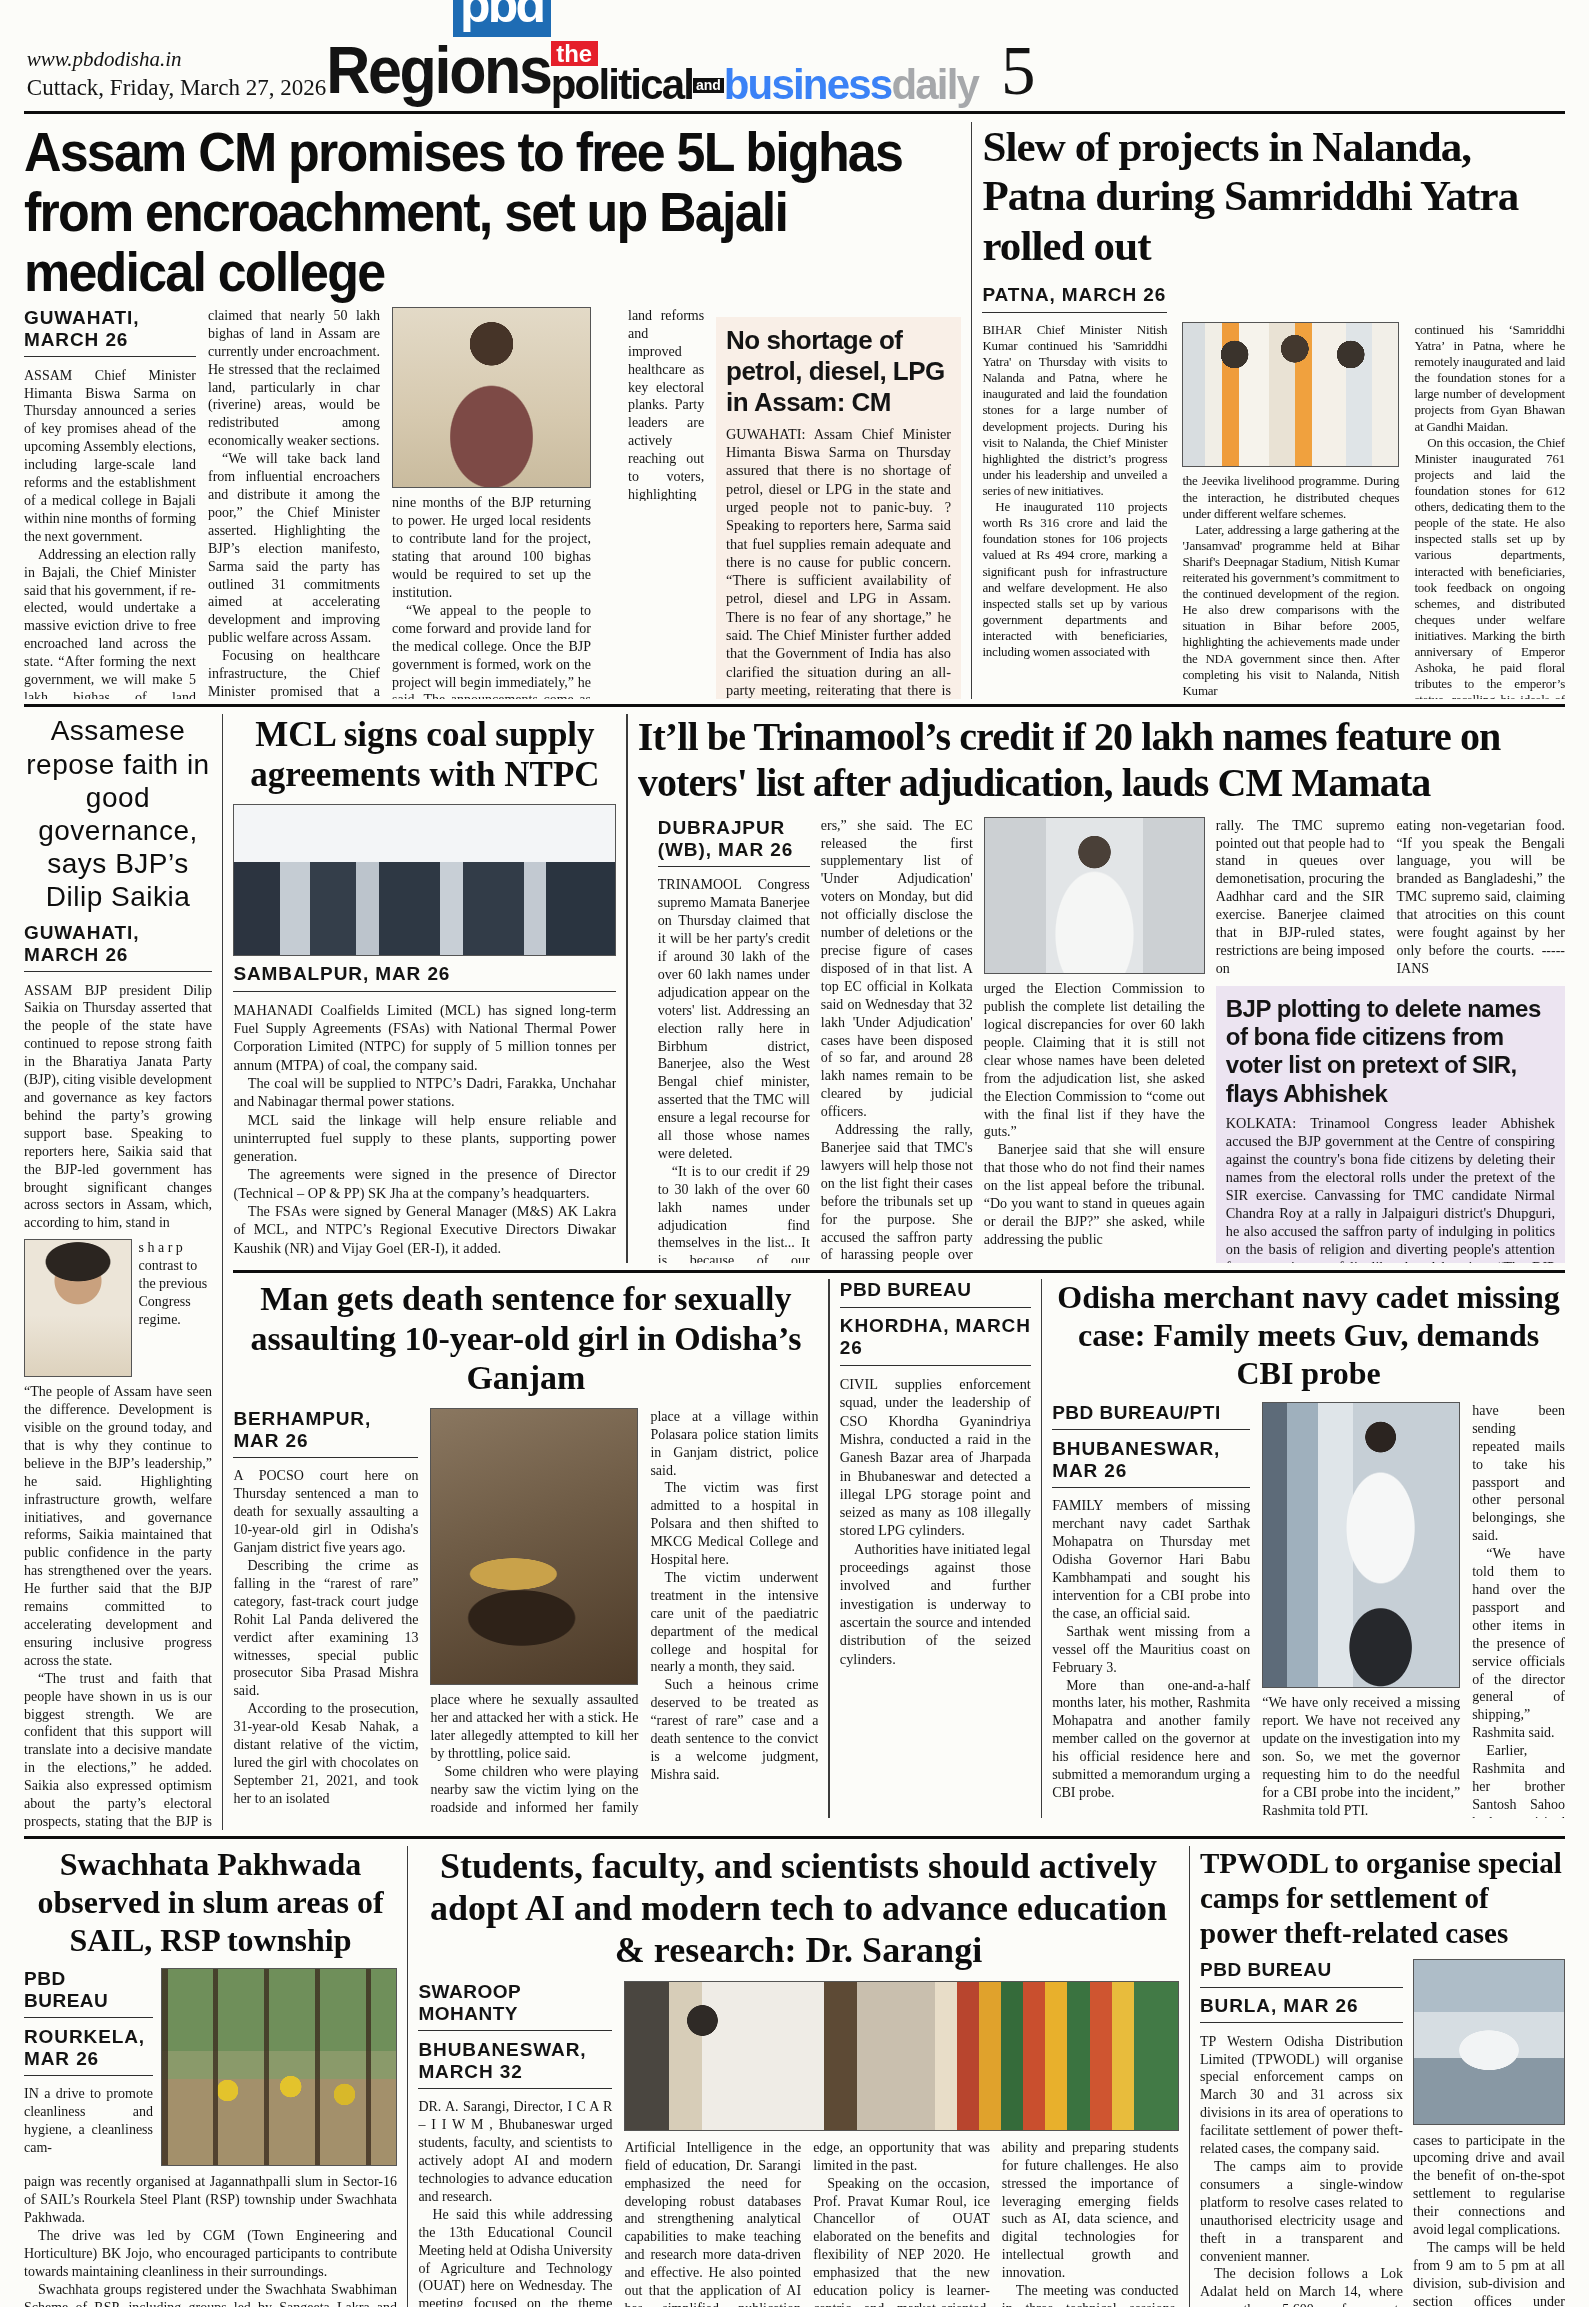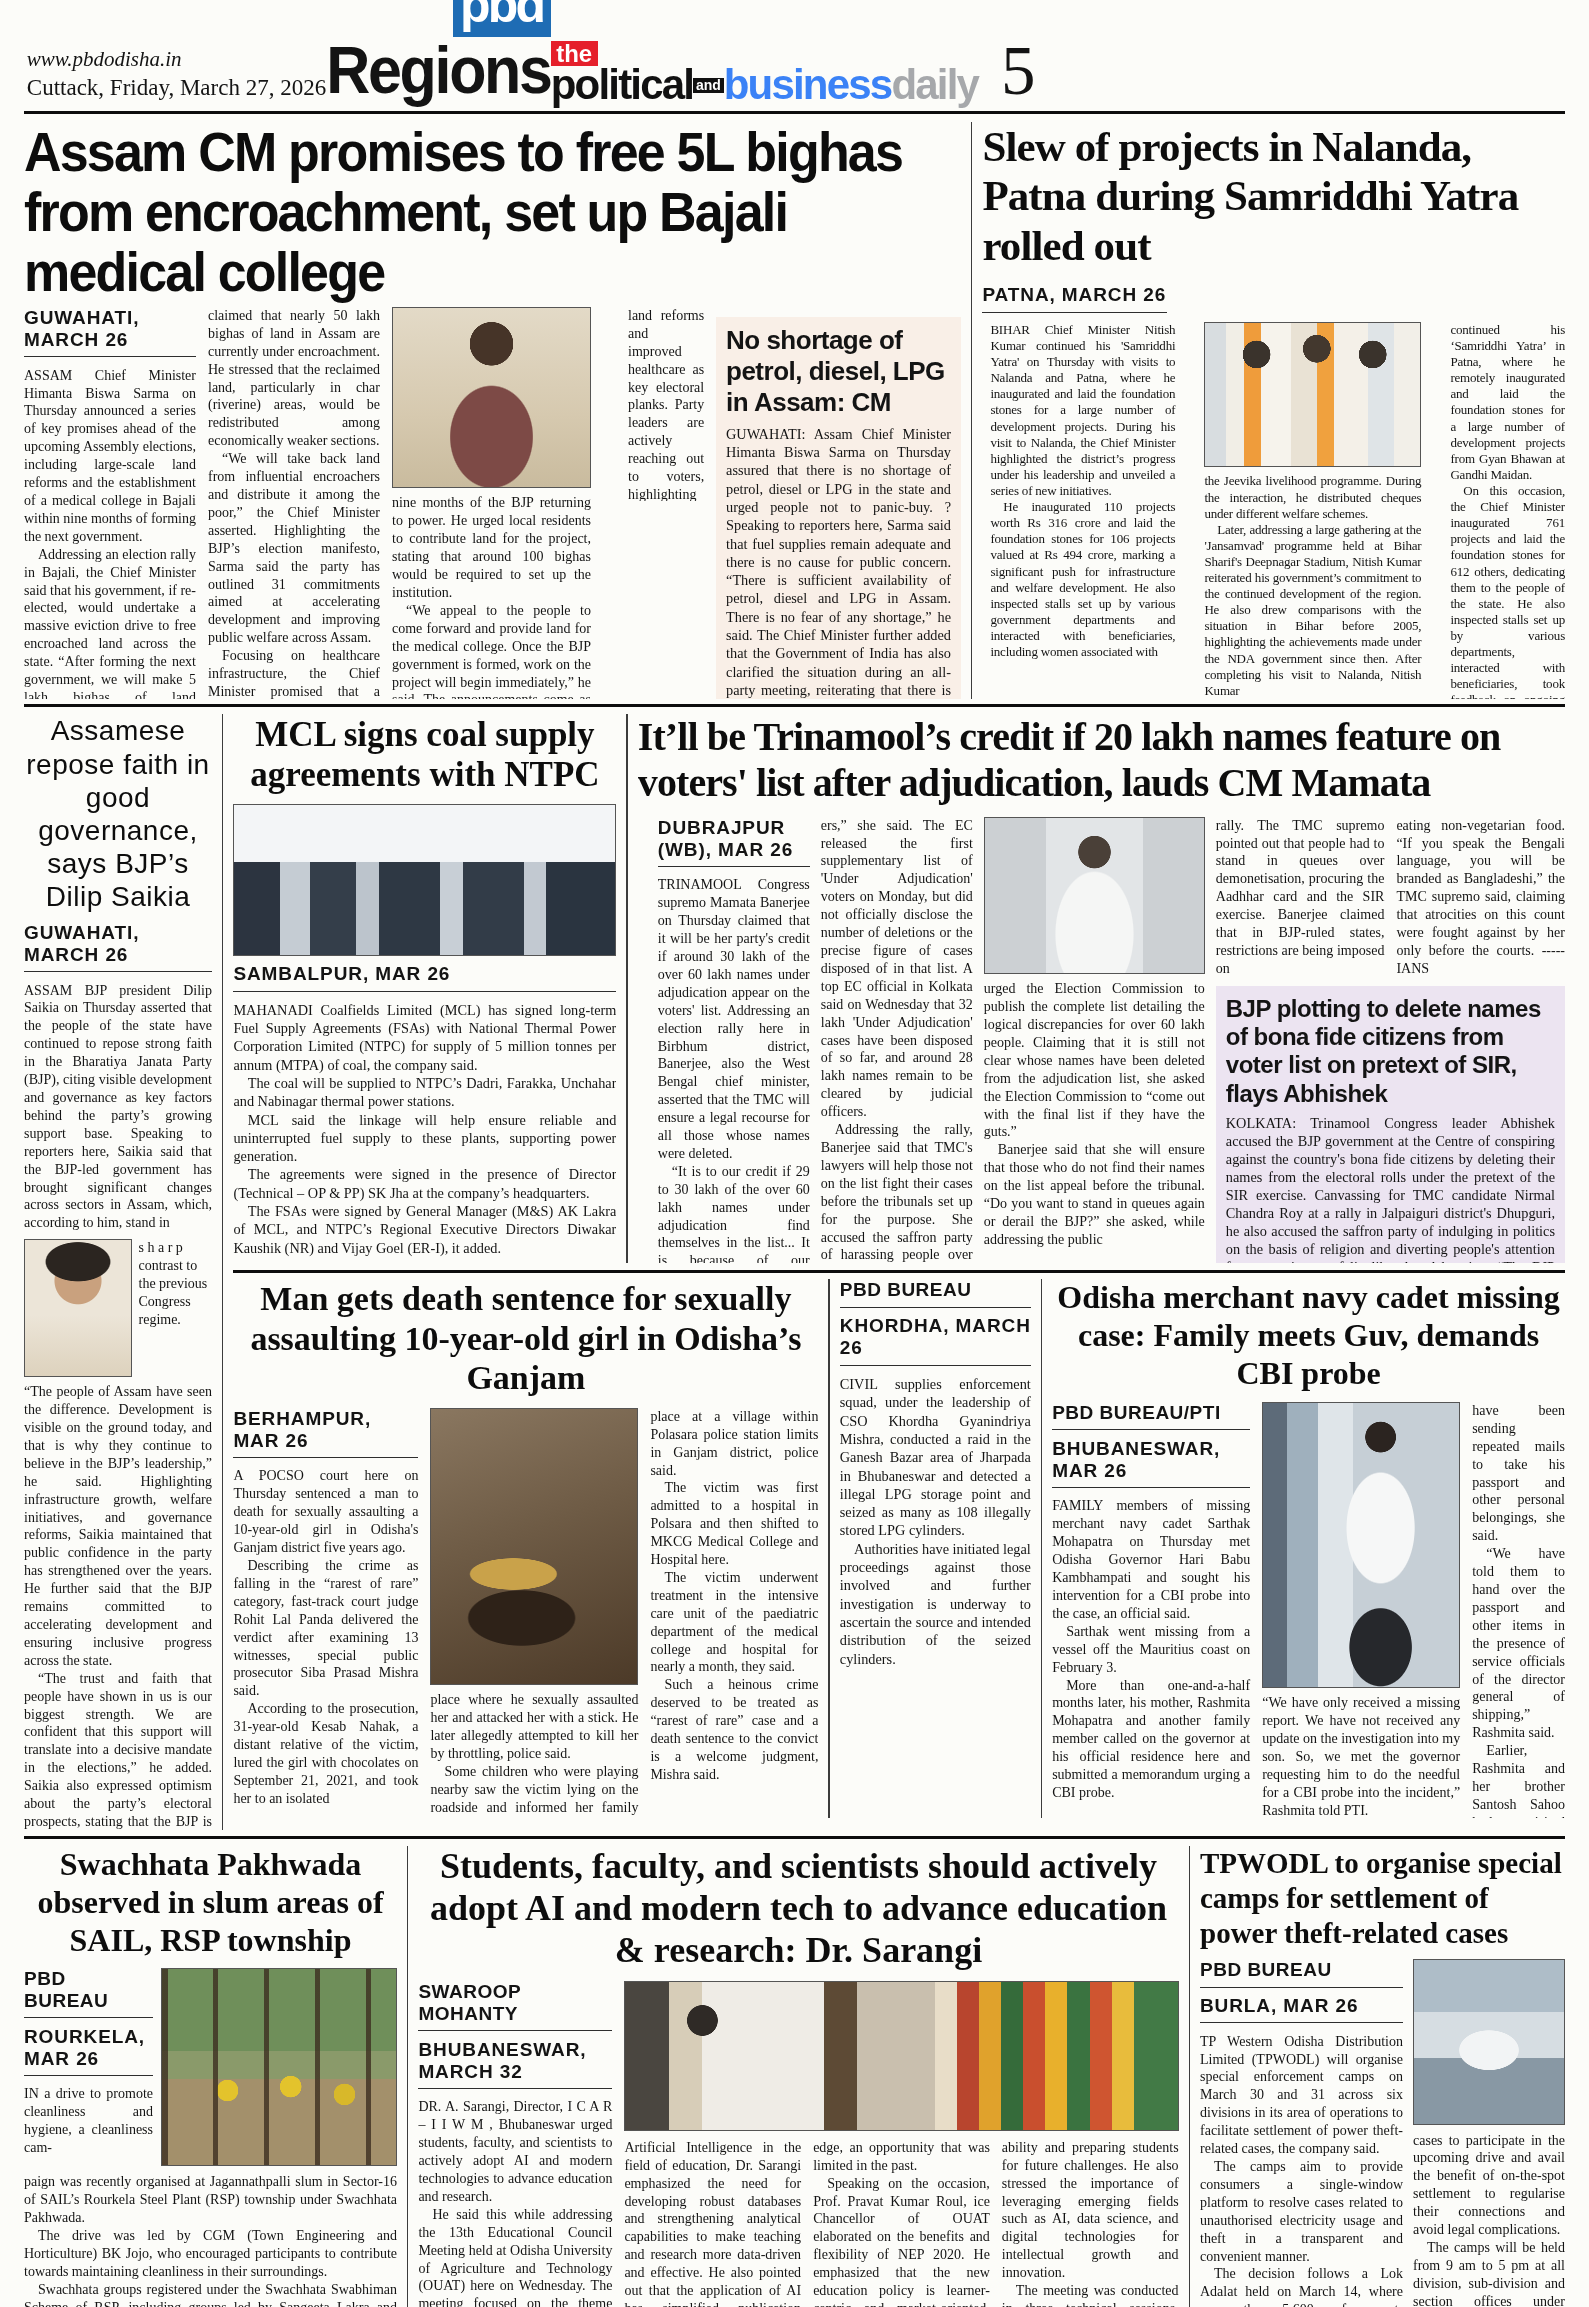--- a/index.html
+++ b/index.html
@@ -60,21 +60,21 @@
       linear-gradient(180deg,#e3dac7 0%,#d6c9af 60%,#c9bb9e 100%); }
   .assam-right { flex:1 1 auto; display:flex; flex-direction:row;padding-left:25px; }
   .assam-right .cols { height:194px; overflow:hidden; }
   .fuel-box { margin-top:10px; background:#f9efe7; padding:8.3px 10px 10px; flex:1 1 auto; overflow:hidden; }
   .fuel-title { font-family:"Liberation Sans",sans-serif; font-weight:bold; font-size:26px; letter-spacing:-0.5px; margin-bottom:6.5px; }
   .fuel-box .bodytext { font-size:14.3px; }
 
   .nalanda { flex:1 1 auto; }
   .nalanda .hl-serif { font-size:43px; line-height:1.16; letter-spacing:-0.9px; margin-bottom:13px; }
   .nalanda .dateline { width:185px; }
-  .nalanda-grid { display:flex; gap:29px; height:397px; overflow:hidden;margin-left:8px; }
+  .nalanda-grid { display:flex; gap:15px; height:397px; overflow:hidden; }
   .n-col1 { flex:0 0 185px; }
   .n-col2 { flex:0 0 217px; }
   .n-col3 { flex:1 1 auto; }
   .nalanda .bodytext { font-size:13px; letter-spacing:-0.2px; line-height:1.24; }
   .photo-nalanda { width:100%; height:145px; margin-bottom:6.5px;
     background:
       radial-gradient(circle 14px at 24% 22%, #3a332c 0 98%, transparent 100%),
       radial-gradient(circle 14px at 52% 18%, #43382e 0 98%, transparent 100%),
       radial-gradient(circle 14px at 78% 22%, #3a332c 0 98%, transparent 100%),
       linear-gradient(90deg,#d8dde0 0 10%,#f1eee6 10% 18%,#ef9c3b 18% 26%,#f6f3ec 26% 40%,#e9e2d4 40% 52%,#f0a13e 52% 60%,#f4f0e8 60% 76%,#dfe4e7 76% 88%,#f2efe8 88% 100%); }

